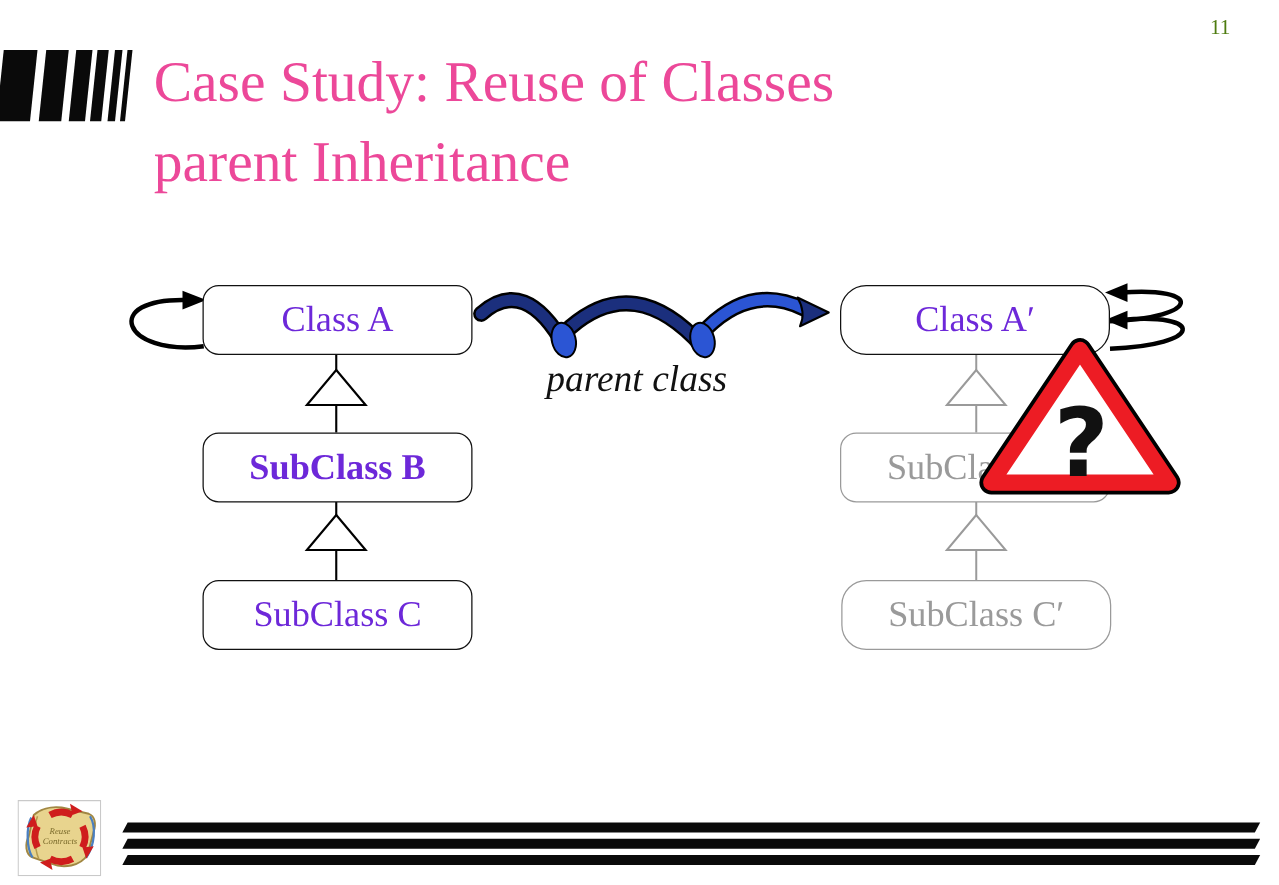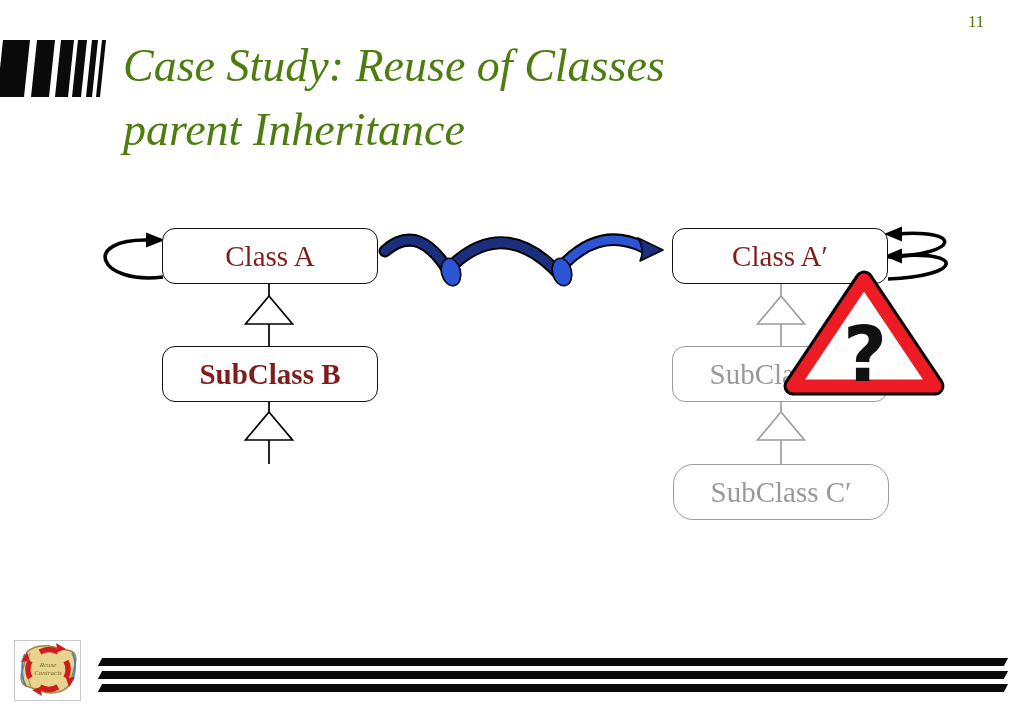--- a/index.html
+++ b/index.html
@@ -21,36 +21,35 @@
   .deco-bar {
     position: absolute;
     top: 40px; height: 57px;
     background: #0a0a0a;
     transform: skewX(-6deg);
   }
   .slide-title {
     position: absolute;
     left: 123px; top: 34px;
     width: 740px;
-    font-style: italic;
     font-size: 46px;
     line-height: 64px;
-    color: #4d7c0f;
+    color: #ec4899;
     letter-spacing: 0px;
   }
   
   .class-box {
     position: absolute;
     width: 214px; height: 54px;
     background: #ffffff;
     border: 1.7px solid #111111;
     border-radius: 13px;
     display: flex; align-items: center; justify-content: center;
     font-size: 29px;
-    color: #7f1d1d;
+    color: #6d28d9;
     z-index: 2;
   }
   .class-box.ghost {
     border-color: #9a9a9a;
     color: #9a9a9a;
   }
   #lines-svg { position: absolute; left: 0; top: 0; z-index: 1; }
   #warning-svg { position: absolute; left: 0; top: 0; z-index: 5; pointer-events: none; }
   .annotation {
     position: absolute;
@@ -133,32 +132,36 @@
       <path d="M 638 238 L 663 250 L 640 261 Q 645 250 638 238 Z" fill="#1b2f7d" stroke="#000" stroke-width="1.6" stroke-linejoin="round"></path>
     </g>
   </svg>
 
   <div class="class-box" style="left:162px; top:228px;">
     <span>Class A</span>
   </div>
   <div class="class-box" style="left:162px; top:346px;font-weight:bold;">
     <span>SubClass B</span>
   </div>
+  <div class="class-box" style="left:162px; top:464px;">
+    <span>SubClass C</span>
+  </div>
 
-  <div class="class-box" style="left:672px; top:228px;">
+  <div class="class-box" style="left:672px; top:228px;border-radius:21px;">
     <span>Class A′</span>
   </div>
   <div class="class-box ghost" style="left:672px; top:346px;">
     <span>SubClass B′</span>
   </div>
   <div class="class-box ghost" style="left:673px; top:464px;border-radius:20px;">
     <span>SubClass C′</span>
   </div>
 
   <div class="annotation">
+    <div>parent class</div>
   </div>
 
   <svg id="warning-svg" width="1023" height="708" viewBox="0 0 1023 708">
     <g stroke-linejoin="round">
       <path d="M 864 280 L 935 386 L 793 386 Z" fill="#ffffff" stroke="#000000" stroke-width="19"></path>
       <path d="M 864 280 L 935 386 L 793 386 Z" fill="#ffffff" stroke="#ED1C24" stroke-width="13"></path>
     </g>
     <text x="865" y="381" text-anchor="middle" font-family="DejaVu Sans, sans-serif" font-size="76" font-weight="bold" fill="#111111">?</text>
   </svg>
 

